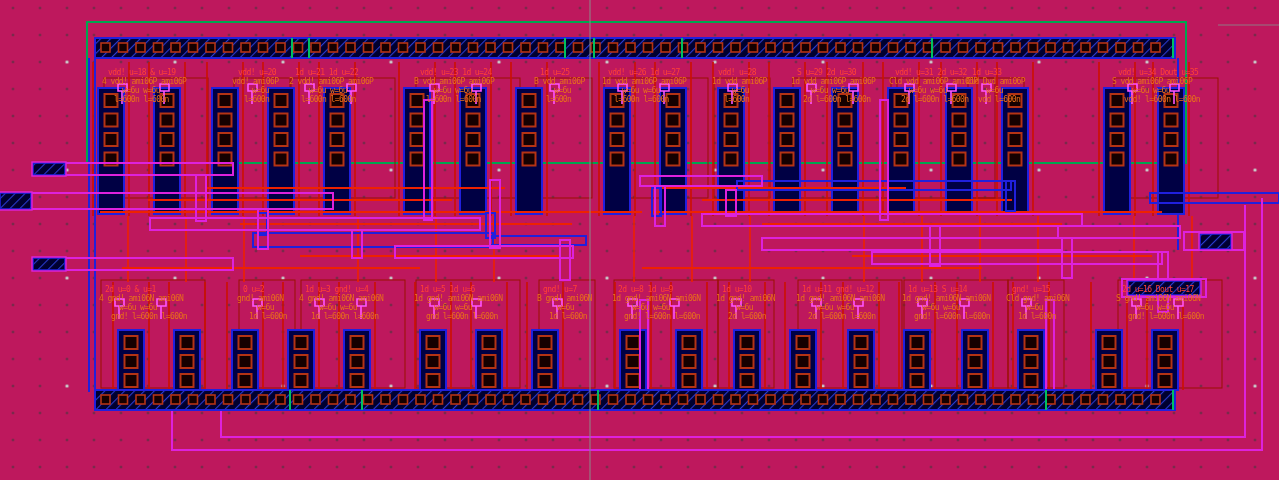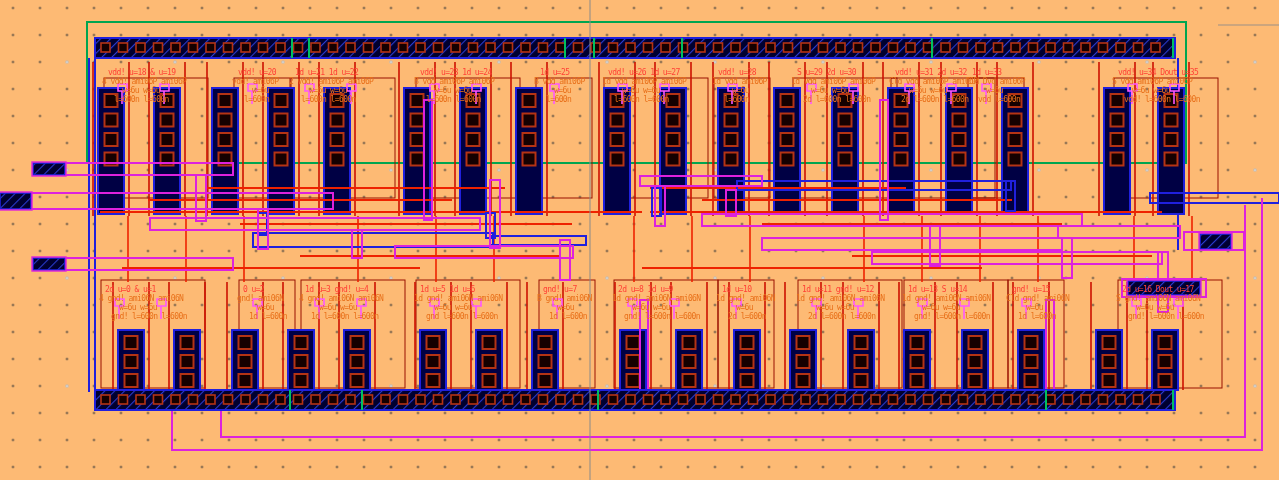--- a/index.html
+++ b/index.html
@@ -1,16 +1,16 @@
 <!DOCTYPE html>
 <html><head>
 <meta charset="utf-8">
 <style>
   html,body{margin:0;padding:0;background:#000;}
-  .viewport{width:1279px;height:480px;overflow:hidden;background:#fdba74;position:relative;}
+  .viewport{width:1279px;height:480px;overflow:hidden;background:#be185d;position:relative;}
   svg{display:block;}
   text{font-family:"DejaVu Sans Mono","Liberation Mono",monospace;letter-spacing:-0.6px;}
 </style>
 </head>
 <body>
 
 <div class="viewport">
   <svg id="canvas" width="1279" height="480" viewBox="0 0 1279 480" xmlns="http://www.w3.org/2000/svg">
     <defs>
       <pattern id="dots" x="-0.5" y="-5.5" width="27" height="27" patternUnits="userSpaceOnUse">

